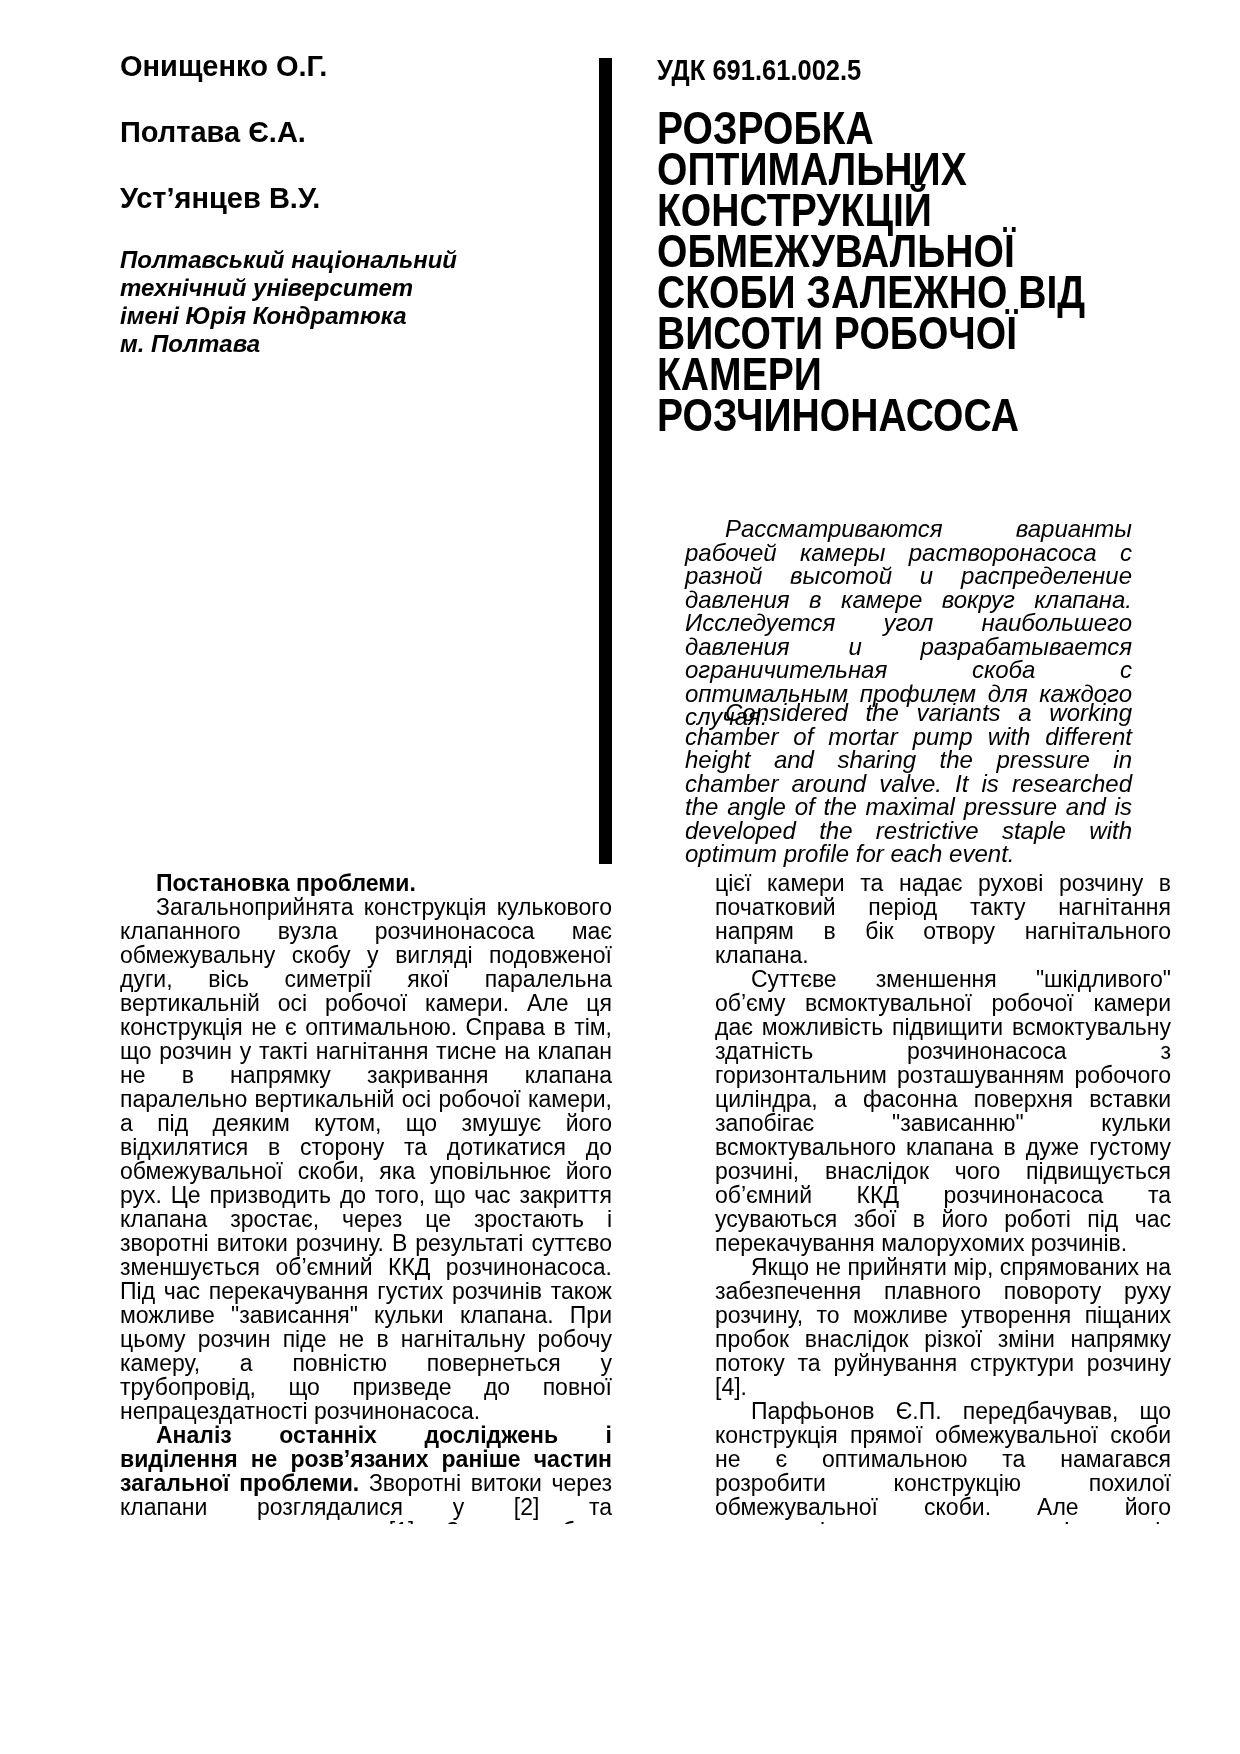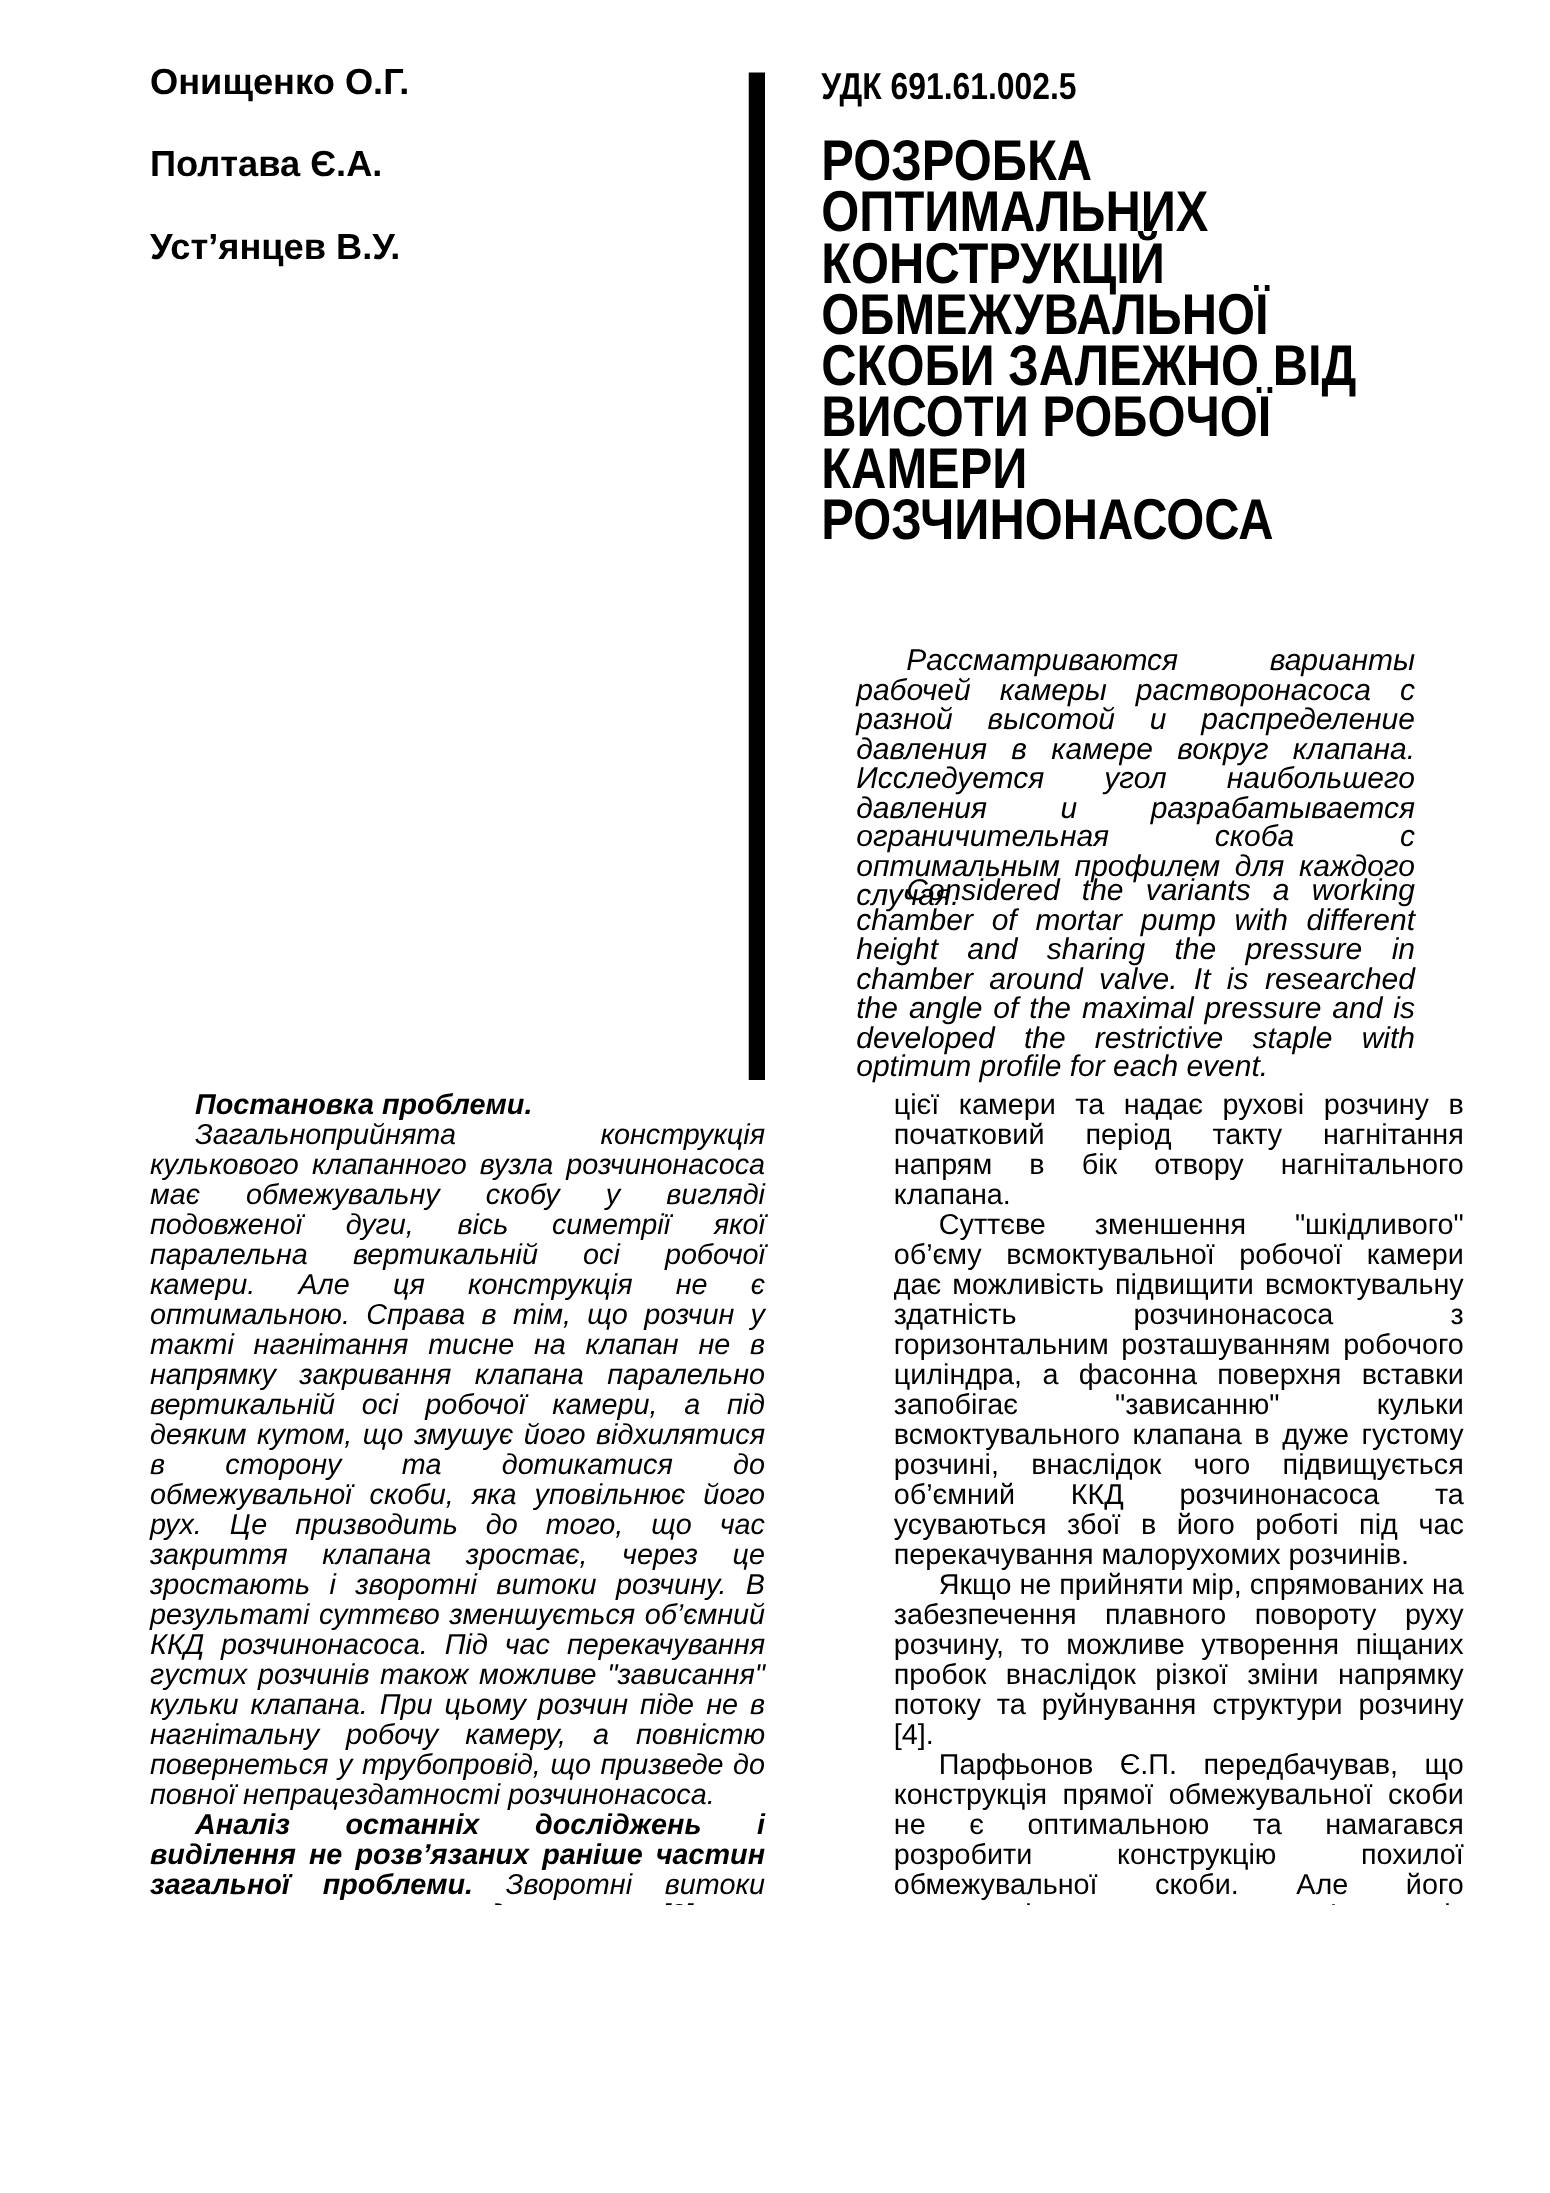--- a/index.html
+++ b/index.html
@@ -74,35 +74,39 @@
   }
   .abstract.ru{ top:505px; }
   .abstract.en{ top:689px; }
   .bodycol{
     position:absolute;
     top:871px;
     font-size:23px;
     line-height:24px;
     text-align:justify;
   }
-  .bodycol.left{ left:120px; width:492px;font-style:italic; }
+  .bodycol.left{ left:120px; width:492px; }
   .bodycol.right{ left:715px; width:456px; }
   .bodycol p{ margin:0; padding:0; }
   .bodycol p.ind{ text-indent:36px; }
   .bodycol b{ font-weight:bold; }
 </style>
 </head>
 <body>
 
 <div class="page">
 
   <div class="author" style="top:50px">Онищенко О.Г.</div>
   <div class="author" style="top:116px">Полтава Є.А.</div>
   <div class="author" style="top:182px">Уст’янцев В.У.</div>
 
+  <div class="affiliation">Полтавський національний
+технічний університет
+імені Юрія Кондратюка
+м. Полтава</div>
 
   <div class="vbar"></div>
 
   <div class="udc">УДК 691.61.002.5</div>
 
   <div class="title">РОЗРОБКА
 ОПТИМАЛЬНИХ
 КОНСТРУКЦІЙ
 ОБМЕЖУВАЛЬНОЇ
 СКОБИ ЗАЛЕЖНО ВІД

